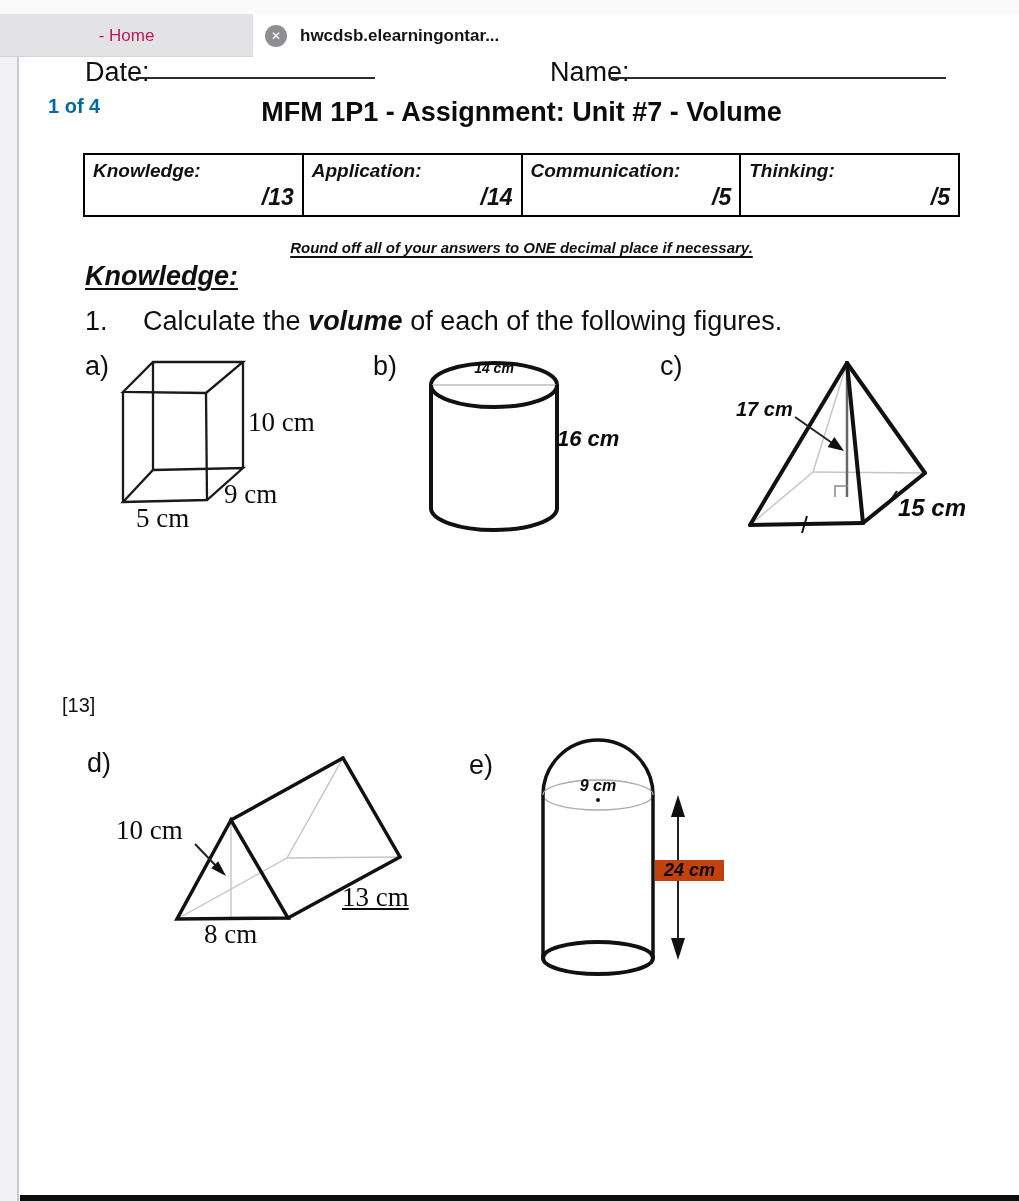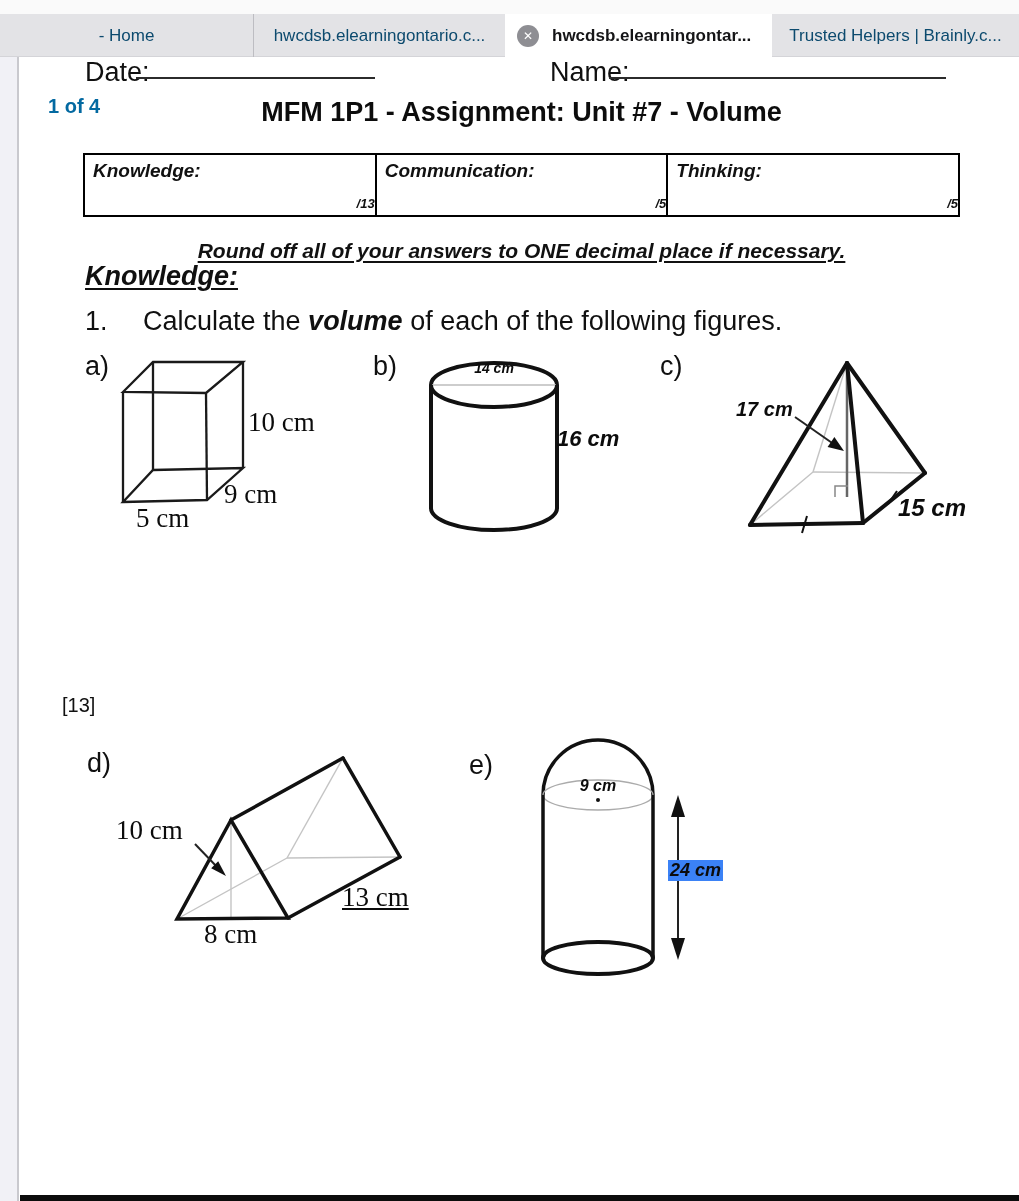--- a/index.html
+++ b/index.html
@@ -5,77 +5,79 @@
   html,body{margin:0;padding:0;}
   body{
     width:1019px;height:1201px;position:relative;overflow:hidden;
     background:#ffffff;font-family:"Liberation Sans",sans-serif;color:#111;
   }
   
   .top-strip{position:absolute;left:0;top:0;width:1019px;height:14px;background:#fafafa;}
   .tabbar{position:absolute;left:0;top:14px;width:1019px;height:43px;display:flex;}
   .tab{height:43px;display:flex;align-items:center;justify-content:center;
        font-size:17px;box-sizing:border-box;overflow:hidden;white-space:nowrap;}
-  .tab.inactive{background:#e3e3e6;color:#0c4a6e;box-shadow:inset 0 -1px 0 #d4d4d8;}
+  .tab.inactive{background:#e3e3e6;color:#be185d;box-shadow:inset 0 -1px 0 #d4d4d8;}
   .tab.inactive + .tab.inactive{border-left:1px solid #bdbdc2;}
   .tab.active{background:#ffffff;color:#151517;font-weight:700;justify-content:flex-start;padding-left:12px;}
   .tab-close{width:22px;height:22px;border-radius:50%;background:#8e8e93;color:#fff;
              font-size:12px;line-height:22px;text-align:center;font-weight:400;
              margin-right:13px;flex:0 0 auto;font-style:normal;}
   .t1{width:253px;} .t2{width:252px;} .t3{width:267px;} .t4{width:247px;}
   
   .left-strip{position:absolute;left:0;top:57px;width:17px;height:1144px;
               background:#f1f1f6;border-right:2px solid #c9c9ce;}
   .bottom-bar{position:absolute;left:20px;top:1195px;width:999px;height:6px;background:#0c0c0c;}
   
   .abs{position:absolute;}
   .doc-text{font-size:27px;color:#101010;}
   .uline{height:20px;border-bottom:2px solid #2b2b2b;}
   .page-ind{font-size:20px;font-weight:700;color:#0369a1;}
   .title{font-size:27px;font-weight:700;text-align:center;color:#0c0c0c;}
   .marks-table{display:flex;border:2px solid #000;width:877px;height:64px;box-sizing:border-box;}
   .marks-cell{flex:1;border-left:2px solid #000;position:relative;}
   .marks-cell:first-child{border-left:none;}
   .cell-label{position:absolute;left:8px;top:5px;font-size:19px;font-weight:700;font-style:italic;}
-  .cell-value{position:absolute;right:0;bottom:4px;font-size:13px;font-weight:700;font-style:italic;}
+  .cell-value{position:absolute;right:8px;bottom:4px;font-size:23px;font-weight:700;font-style:italic;}
   .bi{font-weight:700;font-style:italic;}
   .ul2{text-decoration:underline;text-decoration-thickness:2px;text-underline-offset:3px;}
-  .instr{font-size:21px;text-align:center;width:877px;}
+  .instr{font-size:15px;text-align:center;width:877px;}
   .serif-dim{font-family:"Liberation Serif",serif;font-size:27px;color:#0c0c0c;}
   .dim-bi{font-family:"Liberation Sans",sans-serif;font-weight:700;font-style:italic;color:#0c0c0c;}
   svg{display:block;}
 </style>
 </head>
 <body>
 
 <div class="top-strip"></div>
 <div class="tabbar">
   <div class="tab inactive t1">- Home</div>
-  <div class="tab inactive t2">hwcdsb.elearningontario.c...</div>
   <div class="tab active t3">
     <span class="tab-close">✕</span>
     <span>hwcdsb.elearningontar...</span>
   </div>
-  <div class="tab inactive t4">Trusted Helpers | Brainly.c...</div>
 </div>
 
 <div class="left-strip"></div>
 
 <span class="abs doc-text" style="left:85px;top:57px;">Date:</span>
 <div class="abs uline" style="left:136px;top:57px;width:239px;"></div>
 <span class="abs doc-text" style="left:550px;top:57px;">Name:</span>
 <div class="abs uline" style="left:609px;top:57px;width:337px;"></div>
 
 <span class="abs page-ind" style="left:48px;top:95px;">1 of 4</span>
 <div class="abs title" style="left:83px;top:97px;width:877px;">MFM 1P1 - Assignment: Unit #7 - Volume</div>
 
 <div class="abs marks-table" style="left:83px;top:153px;">
   <div class="marks-cell">
     <span class="cell-label">Knowledge:</span>
     <span class="cell-value">/13</span>
+  </div>
+  <div class="marks-cell">
+    <span class="cell-label">Application:</span>
+    <span class="cell-value">/14</span>
   </div>
   <div class="marks-cell">
     <span class="cell-label">Communication:</span>
     <span class="cell-value">/5</span>
   </div>
   <div class="marks-cell">
     <span class="cell-label">Thinking:</span>
     <span class="cell-value">/5</span>
   </div>
 </div>
@@ -169,15 +171,15 @@
   <ellipse cx="63" cy="58" rx="55" ry="15" fill="none" stroke="#ababab" stroke-width="1.3"></ellipse>
   <circle cx="63" cy="63" r="2" fill="#111"></circle>
   <line x1="8" y1="58" x2="8" y2="221" stroke="#111" stroke-width="3.5"></line>
   <line x1="118" y1="58" x2="118" y2="221" stroke="#111" stroke-width="3.5"></line>
   <ellipse cx="63" cy="221" rx="55" ry="16" fill="none" stroke="#111" stroke-width="4"></ellipse>
   <line x1="143" y1="72" x2="143" y2="209" stroke="#222" stroke-width="2"></line>
   <polygon points="143,58 136,80 150,80" fill="#111"></polygon>
   <polygon points="143,223 136,201 150,201" fill="#111"></polygon>
 </svg>
 <span class="abs dim-bi" style="left:570px;top:777px;width:56px;text-align:center;font-size:16px;">9 cm</span>
-<span class="abs dim-bi" style="left:655px;top:860px;font-size:18px;background:#3b82f6;padding:0 2px;margin-left:13px;">24 cm</span>
+<span class="abs dim-bi" style="left:655px;top:860px;font-size:18px;background:#c2410c;padding:0 9px;">24 cm</span>
 
 <div class="bottom-bar"></div>
 
 </body></html>

